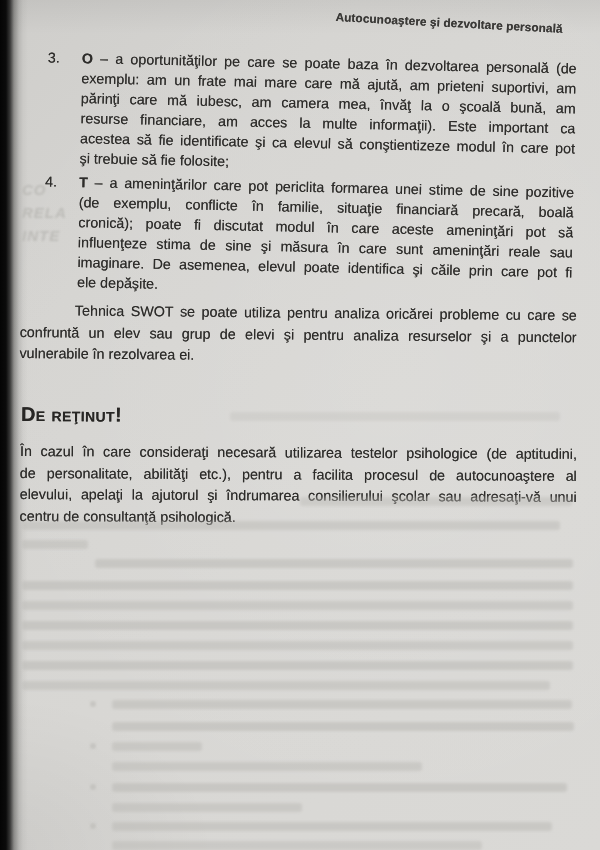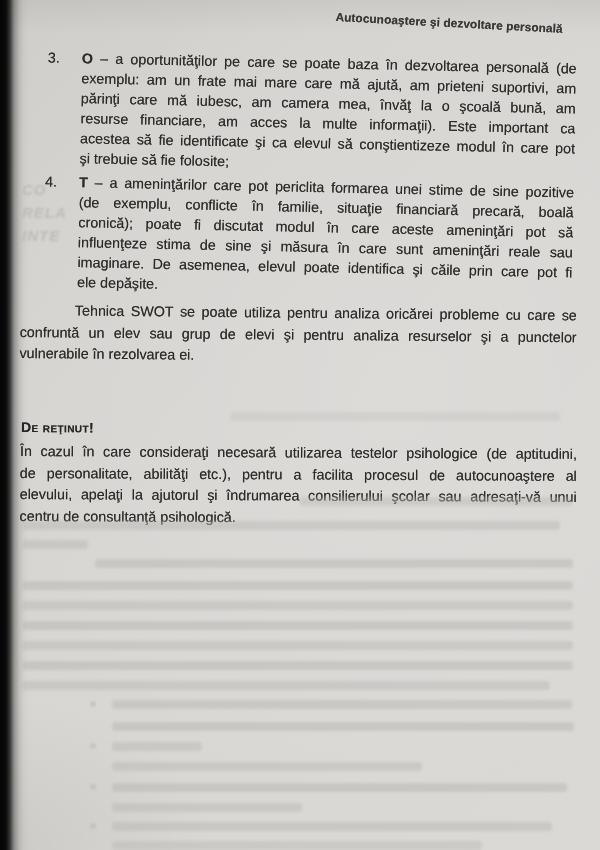--- a/index.html
+++ b/index.html
@@ -52,23 +52,23 @@
   .li + .li{margin-top:4px;}
   .num{width:56px;padding-left:22px;box-sizing:border-box;
     font-size:14.3px;line-height:20px;flex:none;}
   .li-text{flex:1;min-width:0;}
   .para{position:absolute;left:20px;width:557px;}
   .para .line{height:21.5px;line-height:21.5px;}
   .swot{top:300px;transform:rotate(.55deg);transform-origin:0 0;}
   .swot .indent{padding-left:55px;}
   .note{top:441px;transform:rotate(.3deg);transform-origin:0 0;}
   .note-heading{
-    position:absolute;top:419px;left:21px;
+    position:absolute;top:403px;left:21px;
     transform:rotate(.35deg);transform-origin:0 0;
-    font-size:14px;font-weight:bold;font-variant:small-caps;
+    font-size:20px;font-weight:bold;font-variant:small-caps;
     letter-spacing:.4px;color:#272624;
   }
   .ghost-layer{position:absolute;inset:0;pointer-events:none;}
   .ghost-line{
     position:absolute;height:9px;border-radius:3px;
     background:var(--ghost);filter:blur(1.6px);
   }
   .ghost-bullet{
     position:absolute;width:6px;height:6px;border-radius:50%;
     background:var(--ghost);filter:blur(1.1px);opacity:.55;

